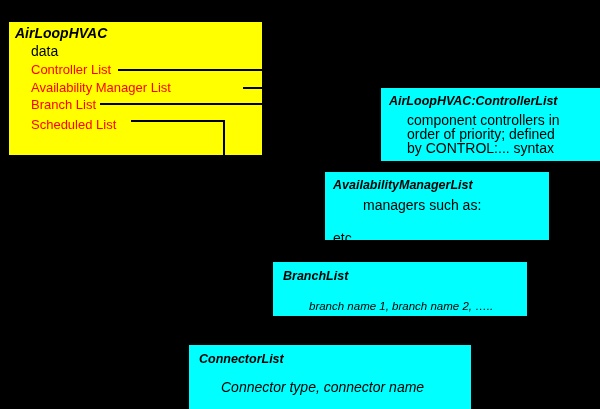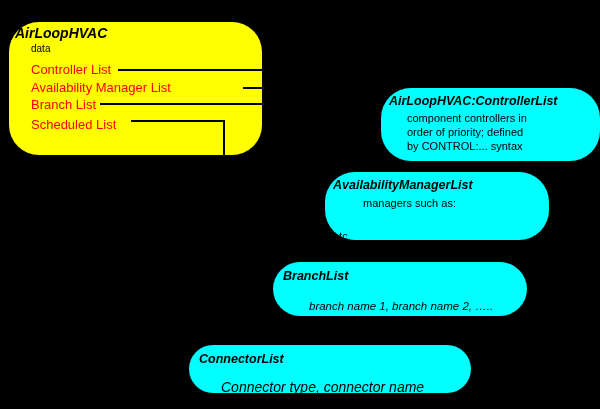--- a/index.html
+++ b/index.html
@@ -13,21 +13,20 @@
     height: 409px;
     background: #000000;
     overflow: hidden;
     font-family: "Liberation Sans", sans-serif;
   }
 
   
   .box {
     position: absolute;
     box-sizing: border-box;
-    border-radius: 30px;
   }
   .box-yellow {
     background: #FFFF00;
   }
   .box-cyan {
     background: #00FFFF;
   }
 
   
   .y-title {
@@ -37,21 +36,21 @@
     font-size: 14px;
     font-weight: bold;
     font-style: italic;
     color: #000000;
     white-space: nowrap;
   }
   .y-data {
     position: absolute;
     left: 22px;
     top: 21px;
-    font-size: 10px;
+    font-size: 14px;
     color: #000000;
     white-space: nowrap;
   }
   .y-field {
     position: absolute;
     left: 22px;
     font-size: 13px;
     color: #FF0000;
     white-space: nowrap;
   }
@@ -76,21 +75,21 @@
   .c-title {
     position: absolute;
     font-size: 12.5px;
     font-weight: bold;
     font-style: italic;
     color: #000000;
     white-space: nowrap;
   }
   .c-line {
     position: absolute;
-    font-size: 11px;
+    font-size: 14px;
     color: #000000;
     white-space: nowrap;
   }
   .c-line.ital { font-style: italic; }
 
   
   #box-controllerlist .c-title { left: 8px; top: 6px; }
   #box-controllerlist .cl1 { left: 26px; top: 24px; }
   #box-controllerlist .cl2 { left: 26px; top: 38px; }
   #box-controllerlist .cl3 { left: 26px; top: 52px; }
@@ -168,20 +167,20 @@
     <div class="c-line al3">etc.</div>
   </div>
 
   <div class="box box-cyan" id="box-branchlist" style="left:273px; top:262px; width:254px; height:54px;">
 
     <div class="c-title">BranchList</div>
 
     <div class="c-line ital bl1">branch name 1, branch name 2, …..</div>
   </div>
 
-  <div class="box box-cyan" id="box-connectorlist" style="left:189px; top:345px; width:282px; height:48px;">
+  <div class="box box-cyan" id="box-connectorlist" style="left:189px; top:345px; width:282px; height:64px;">
 
     <div class="c-title">ConnectorList</div>
 
     <div class="c-line ital col1">Connector type, connector name</div>
   </div>
 
 </div>
 
 </body></html>

